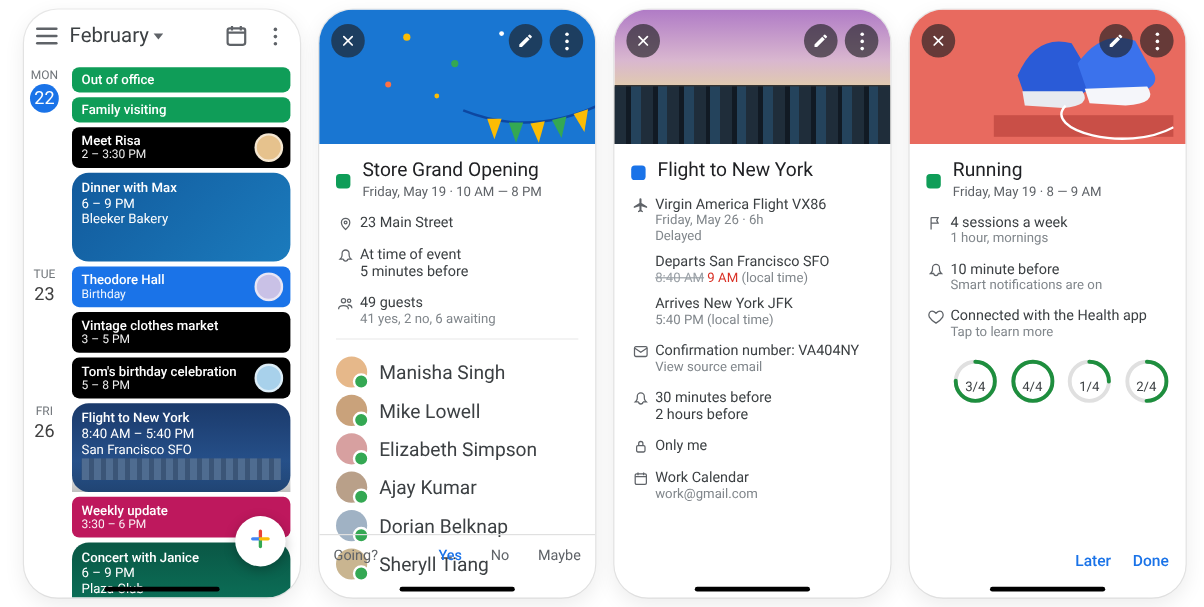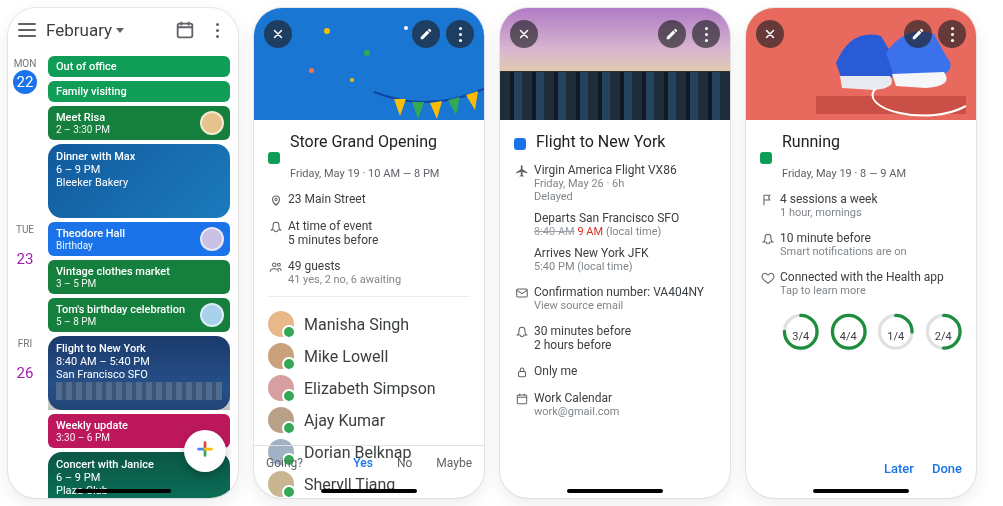--- a/index.html
+++ b/index.html
@@ -1,41 +1,41 @@
 <!DOCTYPE html>
 <html><head>
 <meta charset="utf-8">
 <style>
 html,body{margin:0;padding:0;background:#fff;font-family:Roboto,Arial,sans-serif;-webkit-font-smoothing:antialiased}
-.stage{display:flex;gap:16px;padding:8px 8px 8px 8px;width:958px;box-sizing:border-box}
+.stage{display:flex;gap:16px;padding:8px 8px 8px 20px;width:958px;box-sizing:border-box}
 .phone{flex:0 0 230px;height:490px;border-radius:28px;background:#fff;box-shadow:0 0 0 1px rgba(0,0,0,.08), 0 6px 18px rgba(0,0,0,.08);overflow:hidden;position:relative;display:flex;flex-direction:column}
 .home-ind{position:absolute;bottom:5px;left:50%;transform:translateX(-50%);width:96px;height:4px;border-radius:3px;background:#000}
 
 .top1{display:flex;align-items:center;height:44px;padding:0 10px;gap:10px}
 .hamb{width:18px;height:14px;display:flex;flex-direction:column;justify-content:space-between}
 .hamb span{height:2px;background:#5f6368;border-radius:1px}
 .month{font-size:17px;color:#3c4043;display:flex;align-items:center;gap:4px}
 .caret{width:0;height:0;border-left:4px solid transparent;border-right:4px solid transparent;border-top:5px solid #5f6368}
 .sp{flex:1}
 .top-ico{width:22px;height:22px;color:#5f6368;display:flex;align-items:center;justify-content:center}
 .dots{display:flex;flex-direction:column;gap:3px;align-items:center;width:16px}
 .dots span{width:3px;height:3px;border-radius:50%;background:#5f6368}
 .sched{flex:1;overflow:hidden;padding:0 8px 0 0}
 .day{display:flex;gap:6px;margin-top:4px}
 .daycol{width:34px;text-align:center;font-size:10px;color:#70757a;padding-top:2px}
-.daycol .dno{font-size:15px;color:#a21caf;margin-top:15px}
+.daycol .dno{font-size:15px;color:#404040;margin-top:1px}
 .daycol .dno.today{width:24px;height:24px;border-radius:50%;background:#1a73e8;color:#fff;display:flex;align-items:center;justify-content:center;margin:1px auto 0}
 .evcol{flex:1;display:flex;flex-direction:column;gap:4px}
 .ev{border-radius:6px;color:#fff;font-size:11px;padding:5px 8px;position:relative}
 .ev .title{font-weight:500}
 .ev .sub{font-size:10px;opacity:.93}
 .ev.small{padding:4px 8px}
 .avat{position:absolute;right:6px;top:50%;transform:translateY(-50%);width:20px;height:20px;border-radius:50%;background:#fff;border:2px solid rgba(255,255,255,.6)}
 .ev.gn{background:#0f9d58}
-.ev.gn2{background:#15803d}
+.ev.gn2{background:#000000}
 .ev.bl{background:#1a73e8}
 .ev.bl2{background:#be185d}
 .hero{height:62px;border-radius:14px;background:linear-gradient(#1b3a6b,#2b5b99);position:relative;color:#fff;padding:6px 8px;font-size:11px}
 .hero .title{font-weight:500}
 .hero.city::before{content:"";position:absolute;left:0;right:0;bottom:0;height:26px;background:linear-gradient(0deg,rgba(0,0,0,.25),transparent)}
 .hero.city::after{content:"";position:absolute;bottom:10px;left:8px;right:8px;height:18px;background:repeating-linear-gradient(90deg,#4f6c90 0 6px,#3b5577 6px 10px)}
 .hero.concert{background:linear-gradient(#0a5745,#0c7a60)}
 .fab{position:absolute;right:12px;bottom:26px;width:42px;height:42px;border-radius:50%;background:#fff;box-shadow:0 3px 10px rgba(0,0,0,.25);display:flex;align-items:center;justify-content:center}
 .plus4 svg{width:22px;height:22px}
 
@@ -51,21 +51,21 @@
 .conf{position:absolute;width:6px;height:6px;border-radius:50%}
 .hdr.city{background:linear-gradient(#b07bc6 0%,#d9b7cf 38%,#e0c9b0 56%,#333 56%,#222 100%);overflow:hidden}
 .hdr.city::after{content:"";position:absolute;left:0;right:0;bottom:0;height:48px;background:repeating-linear-gradient(90deg,#1f2d3a 0 10px,#111a24 10px 14px,#24435c 14px 22px)}
 .hdr.run{background:#e86a5f;overflow:hidden}
 .shoe{position:absolute}
 .body{flex:1;padding:12px 14px 0 14px;overflow:hidden;position:relative}
 .etitle{display:flex;gap:10px;align-items:center}
 .etitle .sq{width:12px;height:12px;border-radius:3px;margin-top:4px}
 .etitle .sq.g{background:#0f9d58}.etitle .sq.b{background:#1a73e8}
 .etitle .tt{font-size:16px;color:#202124}
-.etitle .dt{font-size:11px;color:#5f6368;margin-top:16px}
+.etitle .dt{font-size:11px;color:#5f6368;margin-top:2px}
 .row{display:flex;gap:4px;align-items:flex-start;margin-top:12px;font-size:12px;color:#3c4043}
 .row .ic{width:16px;color:#5f6368;display:flex;justify-content:center;margin-top:1px}
 .row .ic svg{width:14px;height:14px}
 .row .sub{font-size:11px;color:#80868b}
 .strike{text-decoration:line-through;color:#9aa0a6}
 .red{color:#d93025}
 .guests{border-top:1px solid #ececec;margin-top:10px;padding-top:8px}
 .guest{display:flex;align-items:center;gap:10px;font-size:16px;margin:6px 0;color:#3c4043}
 .gav{width:26px;height:26px;border-radius:50%;position:relative}
 .gav::after{content:"";position:absolute;right:-2px;bottom:-2px;width:10px;height:10px;border-radius:50%;background:#34a853;border:2px solid #fff}

